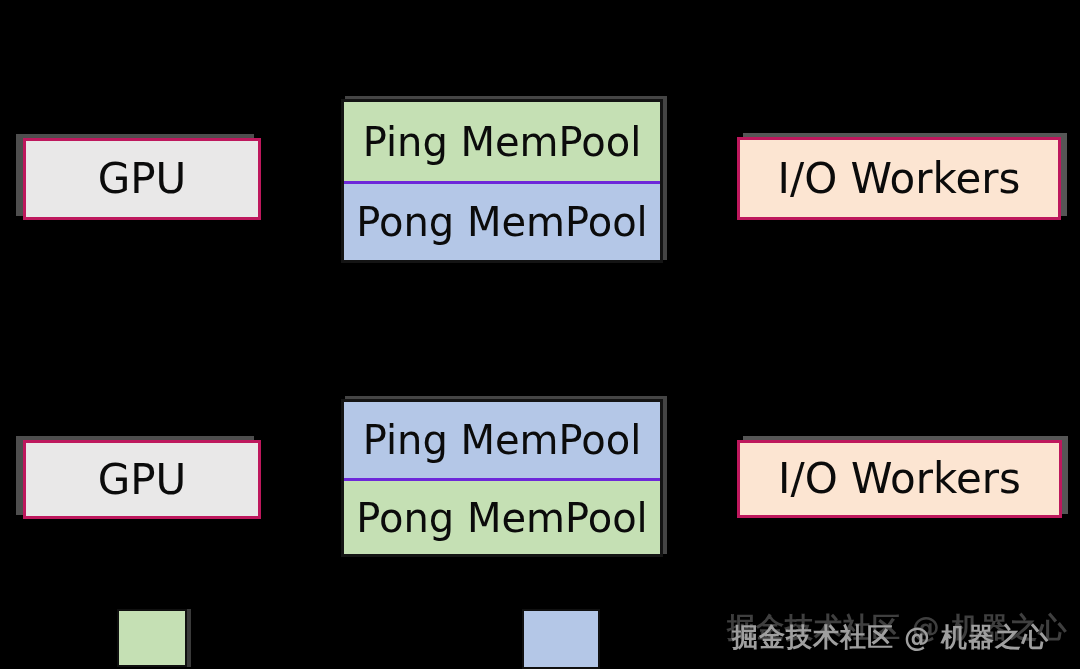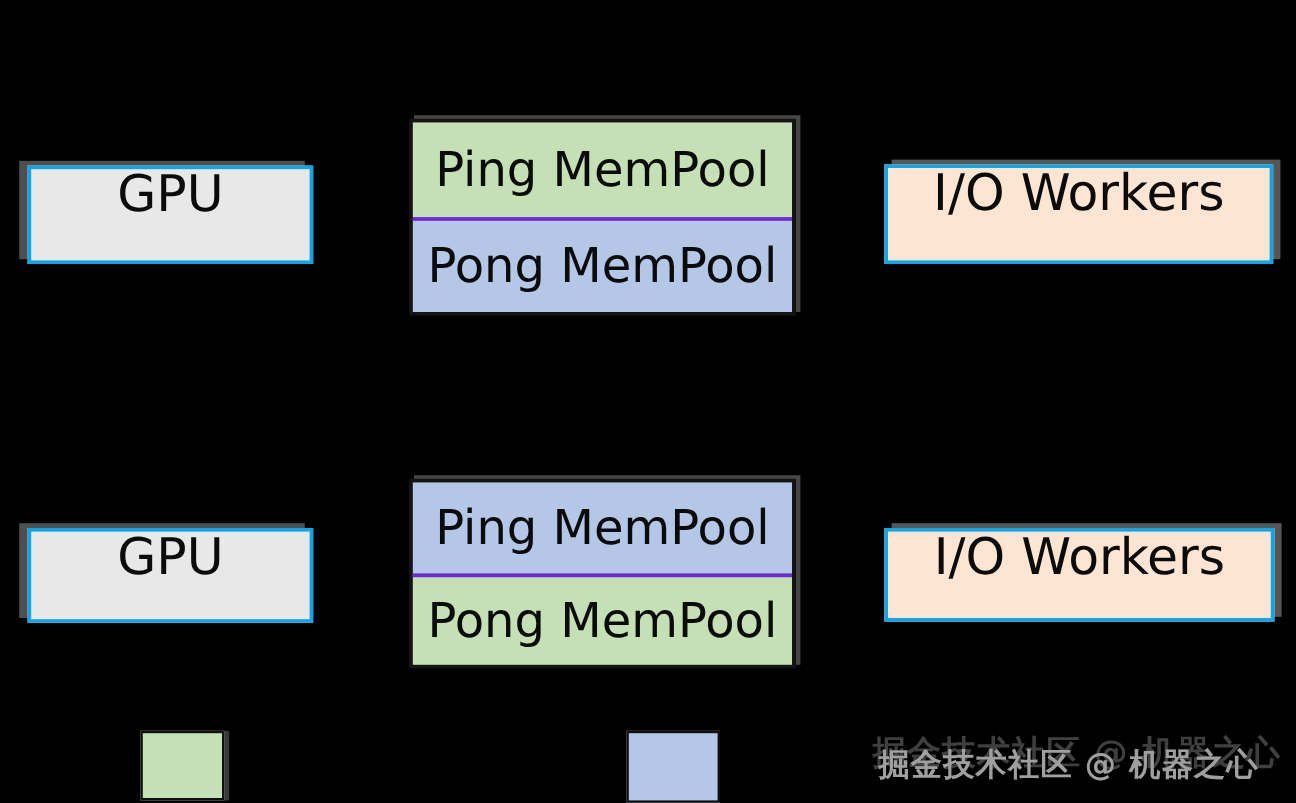--- a/index.html
+++ b/index.html
@@ -12,23 +12,23 @@
     width: 1080px;
     height: 669px;
     background: #000000;
     overflow: hidden;
     font-family: "DejaVu Sans", "Liberation Sans", sans-serif;
     color: #0b0b0b;
   }
   .box {
     position: absolute;
     box-sizing: border-box;
-    border: 3px solid #0ea5e9;
+    border: 3px solid #be185d;
     display: flex;
-    align-items: flex-start;
+    align-items: center;
     justify-content: center;
     font-size: 42px;
     line-height: 1;
     white-space: nowrap;
   }
   .shadow-ul { box-shadow: -7px -4px 0 #4e4e4e; }
   .shadow-ur { box-shadow: 6px -4px 0 #565656; }
   .stack {
     position: absolute;
     box-sizing: border-box;

